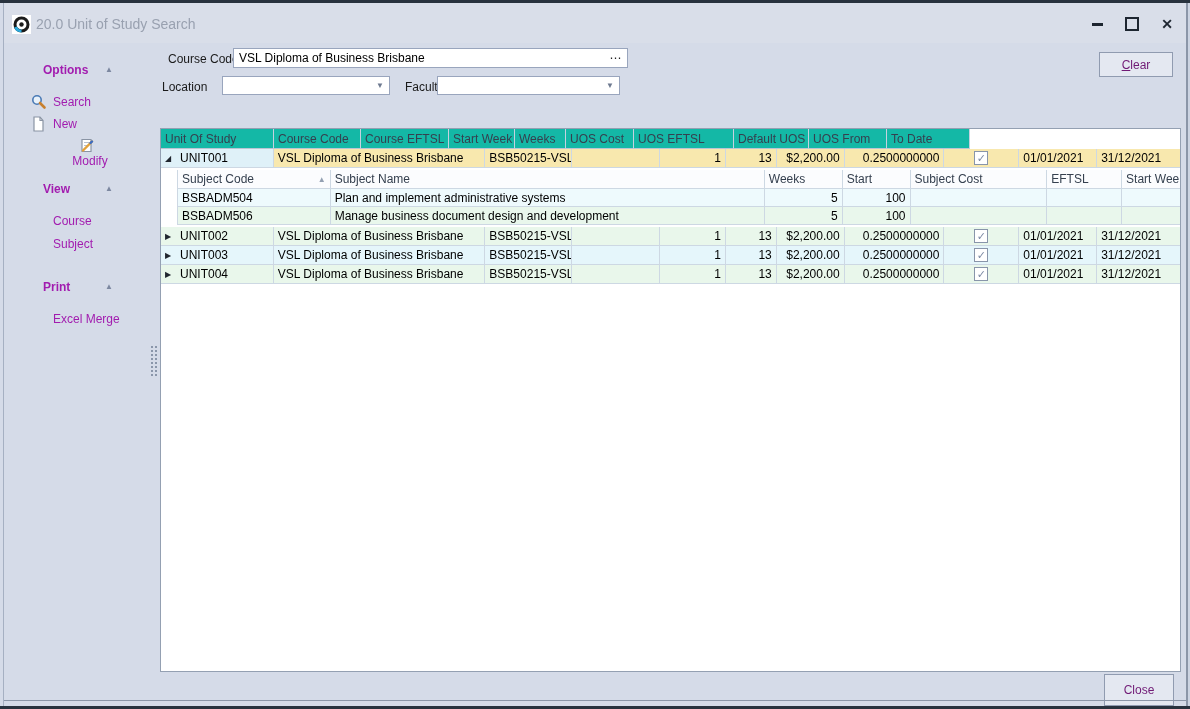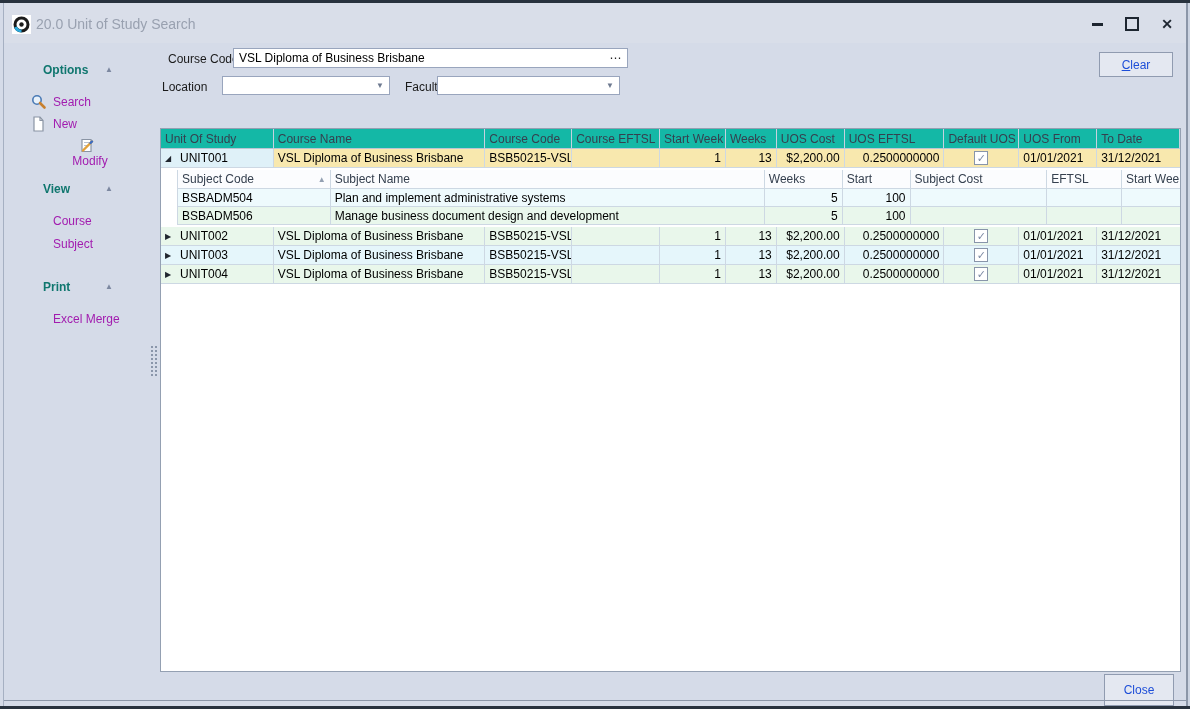--- a/index.html
+++ b/index.html
@@ -24,39 +24,39 @@
   .btn-min{left:1080px;}
   .btn-max{left:1115px;}
   .btn-close{left:1150px;}
   .glyph-min{display:block;width:11px;height:3px;background:#1d2530;}
   .glyph-max{display:block;width:10px;height:10px;border:2px solid #1d2530;background:transparent;}
   .glyph-close{font-size:14px;font-weight:bold;color:#1d2530;line-height:14px;}
 
   
   .sidebar{position:absolute;left:4px;top:43px;width:146px;height:657px;}
   .sec-header{position:absolute;left:0;width:150px;height:16px;}
-  .sec-title{position:absolute;left:39px;font-size:12px;font-weight:bold;color:#0f766e;}
+  .sec-title{position:absolute;left:39px;font-size:12px;font-weight:bold;color:#a21caf;}
   .sec-arrow{position:absolute;left:101px;top:2px;font-size:8px;color:#7c88a0;}
   .side-item{position:absolute;left:26px;width:120px;height:18px;display:flex;align-items:center;cursor:default;}
   .side-item .ic{width:17px;height:16px;margin-right:6px;flex:0 0 17px;}
   .side-item .lbl{font-size:12px;color:#a21caf;}
   .side-item.noicon{left:49px;}
   .splitter{position:absolute;left:150px;top:345px;width:7px;height:32px;
     background-image:radial-gradient(circle,#8a96aa 1px,transparent 1.2px);
     background-size:4px 4px;cursor:col-resize;}
 
   
   .flabel{position:absolute;font-size:12px;color:#1a1a1a;}
   .textbox{position:absolute;background:#ffffff;border:1px solid #99a5bd;box-sizing:border-box;
     display:flex;align-items:center;font-size:12px;color:#000;}
   .textbox .val{padding-left:5px;flex:1;}
   .ellipsis-btn{width:22px;text-align:center;color:#222;font-size:12px;letter-spacing:1px;cursor:pointer;}
   .dd-arrow{width:18px;text-align:center;color:#6e7a90;font-size:8px;cursor:pointer;}
   .pushbtn{position:absolute;background:#e4e8f1;border:1px solid #909bb0;box-sizing:border-box;
-    display:flex;align-items:center;justify-content:center;font-size:12px;color:#1d4ed8;cursor:pointer;}
+    display:flex;align-items:center;justify-content:center;font-size:12px;color:#701a75;cursor:pointer;}
   .pushbtn u{text-decoration:underline;}
 
   
   .grid{position:absolute;left:160px;top:128px;width:1021px;height:544px;
     background:#ffffff;border:1px solid #94a0b2;box-sizing:border-box;overflow:hidden;}
   .grow{display:flex;height:19px;}
   .ghead{display:flex;height:20px;}
   .c{box-sizing:border-box;border-right:1px solid #cdd8e3;border-bottom:1px solid #cdd8e3;
      font-size:12px;color:#000;display:flex;align-items:center;padding:0 4px;overflow:hidden;white-space:nowrap;}
   .ghead .c{background:#14b8a6;color:#35404f;border-right:1px solid #c6d1df;border-bottom:1px solid #b9c5d4;}
@@ -177,21 +177,20 @@
   </div>
   <div class="flabel" style="left:405px;top:80px;">Faculty</div>
   <div class="textbox" style="left:437px;top:76px;width:183px;height:19px;">
     <span class="val"></span>
     <span class="dd-arrow">▼</span>
   </div>
 
   <div class="grid">
     <div class="ghead">
       <div class="c c0">Unit Of Study</div>
-      <div class="c c1">Course Name</div>
       <div class="c c2">Course Code</div>
       <div class="c c3">Course EFTSL</div>
       <div class="c c4">Start Week</div>
       <div class="c c5">Weeks</div>
       <div class="c c6">UOS Cost</div>
       <div class="c c7">UOS EFTSL</div>
       <div class="c c8">Default UOS</div>
       <div class="c c9">UOS From</div>
       <div class="c c10">To Date</div>
     </div>

